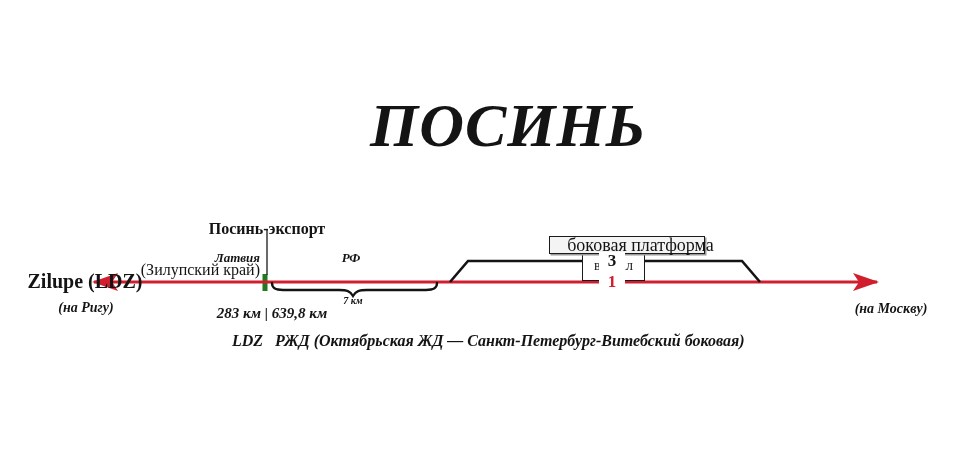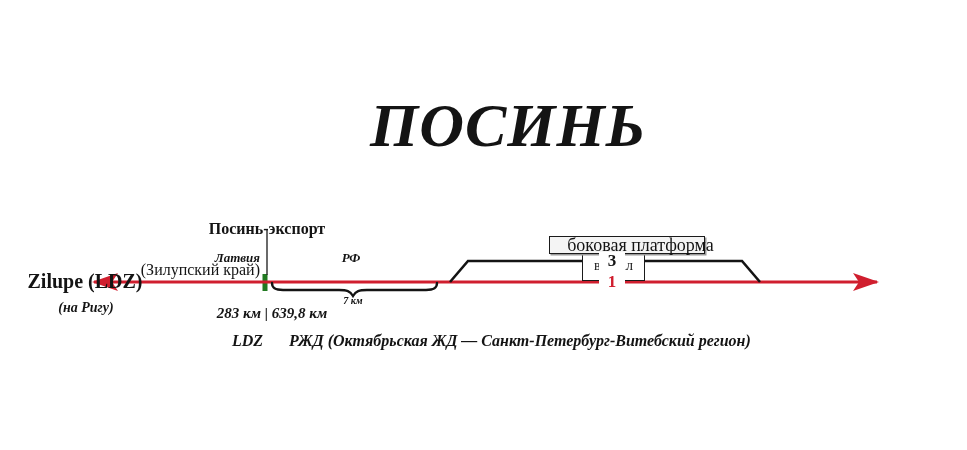--- a/index.html
+++ b/index.html
@@ -25,21 +25,21 @@
     background:#ffffff;border:1.5px solid #1a1a1a;display:flex;
     align-items:center;justify-content:center;font-size:14px;line-height:14px;white-space:nowrap;
   }
   .box.platform{background:#f4f4f4;font-size:18px;box-shadow:1.5px 1.5px 0 #9a9a9a;padding-left:27px;}
   .tracknum{
     background:#ffffff;font-size:17px;font-weight:bold;line-height:18px;
     text-align:center;
   }
   .tracknum.red{color:#d01e2e;}
   .footer{
-    display:flex;gap:26px;font-size:16px;font-weight:bold;font-style:italic;
+    display:flex;gap:12px;font-size:16px;font-weight:bold;font-style:italic;
     line-height:17px;white-space:nowrap;
   }
   svg{position:absolute;left:0;top:0;}
 </style>
 </head>
 <body>
 
 <div class="stage">
 
   <svg width="967" height="450" viewBox="0 0 967 450">
@@ -56,20 +56,21 @@
 
     <path d="M272,283 C272,288 275,290 283,290 L339,290 C347,290 350,291 353,296
              C356,291 359,290 367,290 L426,290 C434,290 437,288 437,283" fill="none" stroke="#141414" stroke-width="2.4" stroke-linecap="round"></path>
   </svg>
 
   <div class="abs title center" style="left:308px;top:94px;width:400px;">ПОСИНЬ</div>
 
   <div class="abs station-name center" style="left:18px;top:251px;width:134px;margin-top:20px;">Zilupe (LDZ)</div>
   <div class="abs direction center" style="left:36px;top:299px;width:100px;">(на Ригу)</div>
 
+  <div class="abs direction center" style="left:836px;top:300px;width:110px;">(на Москву)</div>
 
   <div class="abs halt-label center" style="left:187px;top:220px;width:160px;">Посинь-экспорт</div>
 
   <div class="abs right" style="left:120px;top:252px;width:140px;">
     <div class="country">Латвия</div>
     <div class="region">(Зилупский край)</div>
   </div>
 
   <div class="abs" style="left:278px;top:252px;width:140px;text-align:center;">
     <div class="country" style="padding-left:6px;">РФ</div>
@@ -84,16 +85,16 @@
   </div>
   <div class="abs box platform" style="left:549px;top:236px;width:127px;height:16px;">
     <span>боковая платформа</span>
   </div>
 
   <div class="abs tracknum" style="left:599px;top:252px;width:26px;height:18px;">3</div>
   <div class="abs tracknum red" style="left:599px;top:273px;width:26px;height:18px;">1</div>
 
   <div class="abs footer" style="left:232px;top:332px;">
     <span>LDZ</span>
-    <span>РЖД (Октябрьская ЖД — Санкт-Петербург-Витебский регион)</span>
+    <span>РЖД (Октябрьская ЖД — Санкт-Петербург-Витебский боковая)</span>
   </div>
 
 </div>
 
 </body></html>

